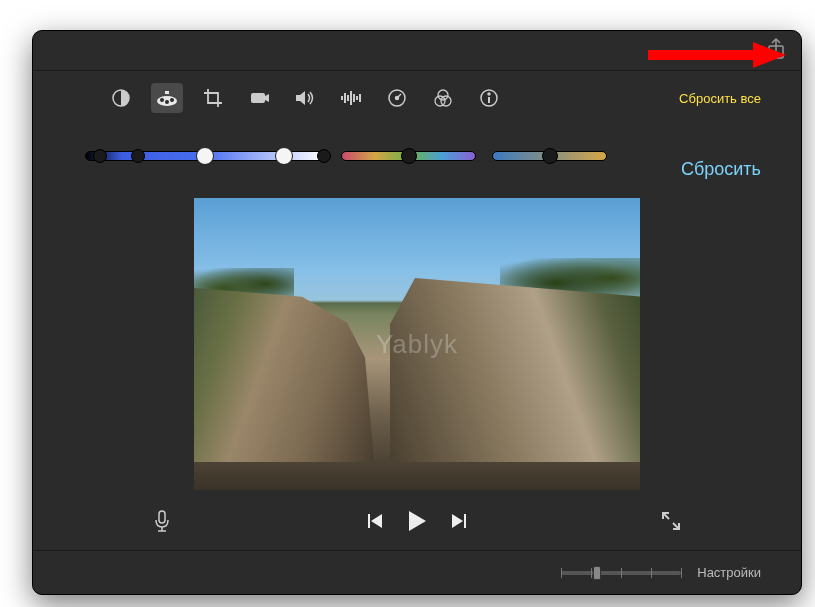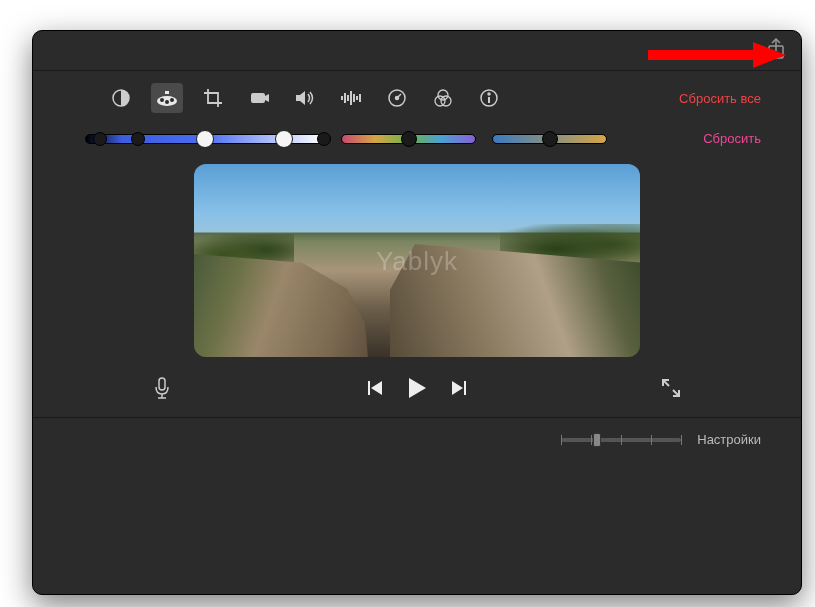--- a/index.html
+++ b/index.html
@@ -38,21 +38,21 @@
     padding: 12px 40px 8px 72px;
   }
   .tool-icon {
     width: 32px; height: 30px;
     display: flex; align-items: center; justify-content: center;
     border-radius: 4px;
     color: #ccc;
   }
   .tool-icon.active { background: #4a4a4a; }
   .spacer { flex: 1; }
-  .reset-all { color: #ef4444; font-size: 13px; cursor: pointer; }
+  .reset-all { color: #fde047; font-size: 13px; cursor: pointer; }
   .sliders-row {
     display: flex;
     align-items: center;
     gap: 16px;
     padding: 10px 40px 10px 52px;
   }
   .slider {
     height: 10px;
     border-radius: 5px;
     position: relative;
@@ -68,33 +68,32 @@
     width: 14px; height: 14px;
     background: #1a1a1a;
     border: 1px solid #000;
     border-radius: 50%;
   }
   .knob.big {
     width: 18px; height: 18px;
     background: #f5f5f5;
     border: 1px solid #222;
   }
-  .reset { color: #ec4899; font-size: 13px; cursor: pointer; }
+  .reset { color: #7dd3fc; font-size: 18px; cursor: pointer; margin-top: 28px; }
   .preview-wrap {
     display: flex;
     justify-content: center;
     padding: 8px 0 4px 0;
   }
   .preview {
     width: 446px;
-    height: 193px;
+    height: 292px;
     background: linear-gradient(to bottom, #5a9fd4 0%, #87c0e8 25%, #98c4dd 35%, #5a6b4a 36%, #7a8560 40%, #a8957a 55%, #6b5e4a 75%, #3a3228 100%);
     position: relative;
     overflow: hidden;
-    border-radius: 12px;
   }
   .cliff-left {
     position: absolute; left:0; top:90px; width:180px; height:174px;
     background: linear-gradient(110deg, #4a5a3a 0%, #6a7045 20%, #9a876a 40%, #7a6850 70%, #4a3e30 100%);
     clip-path: polygon(0 0, 60% 5%, 85% 20%, 95% 40%, 100% 100%, 0 100%);
   }
   .cliff-right {
     position: absolute; right:0; top:80px; width:250px; height:184px;
     background: linear-gradient(250deg, #3a4a2a 0%, #5a6040 15%, #b0a088 35%, #8a7a60 60%, #4a4030 100%);
     clip-path: polygon(10% 0, 100% 10%, 100% 100%, 0 100%, 0 25%);

